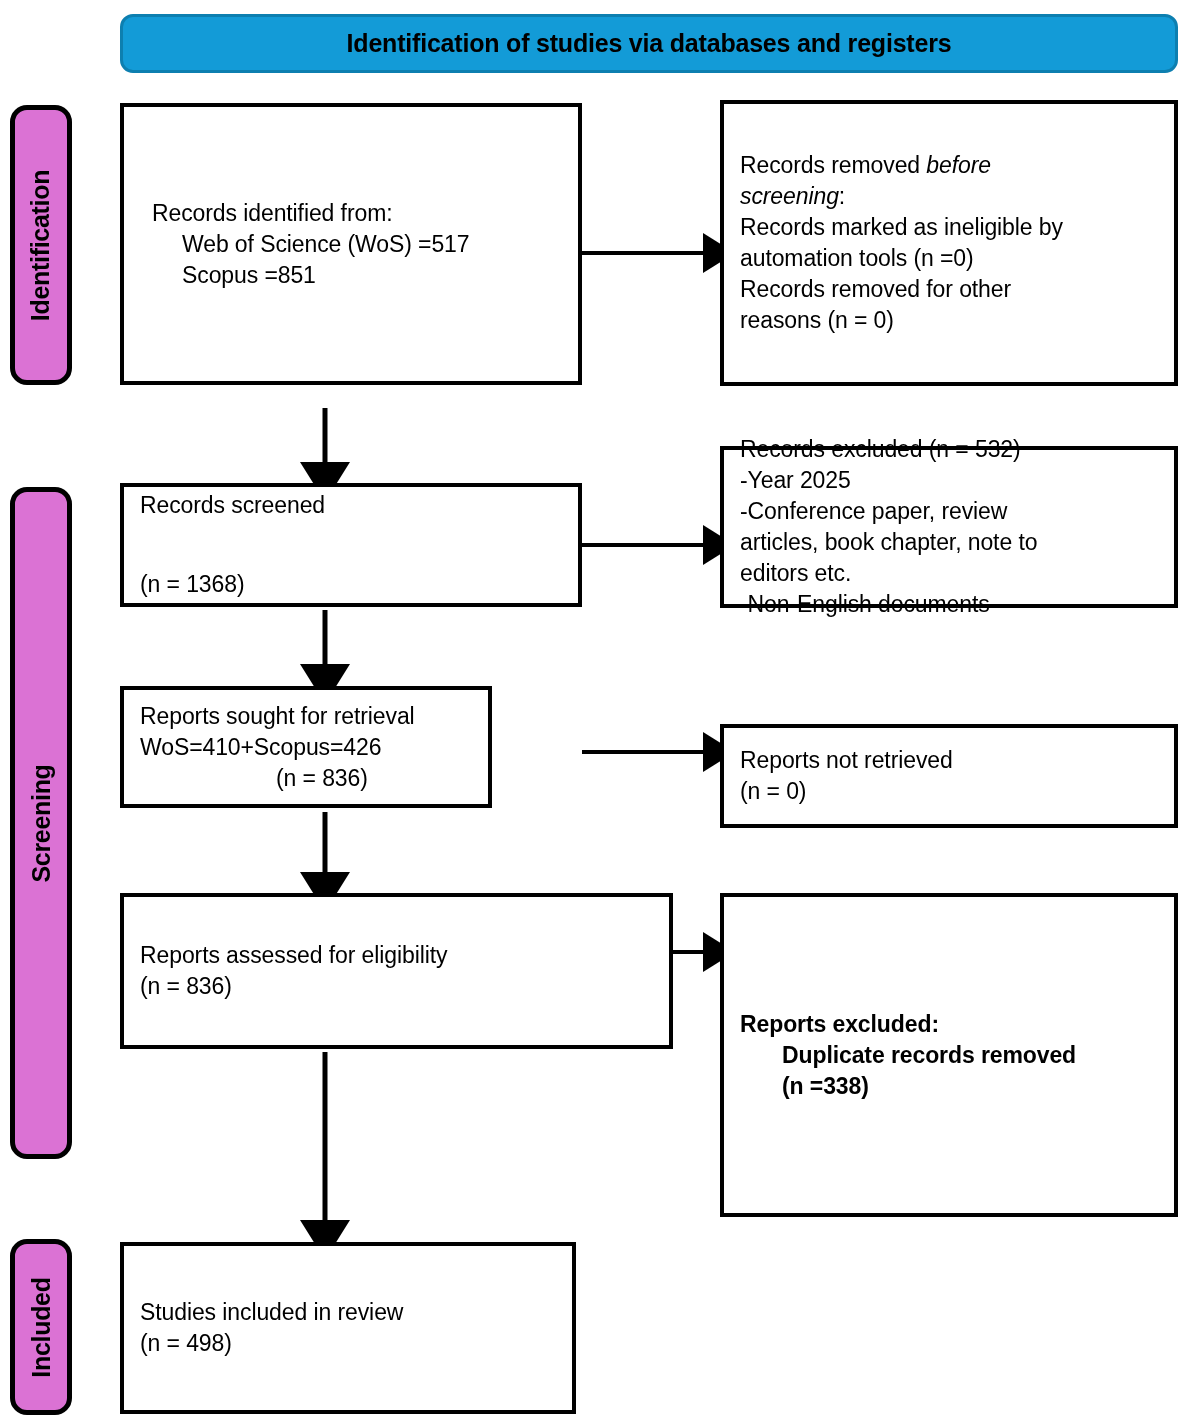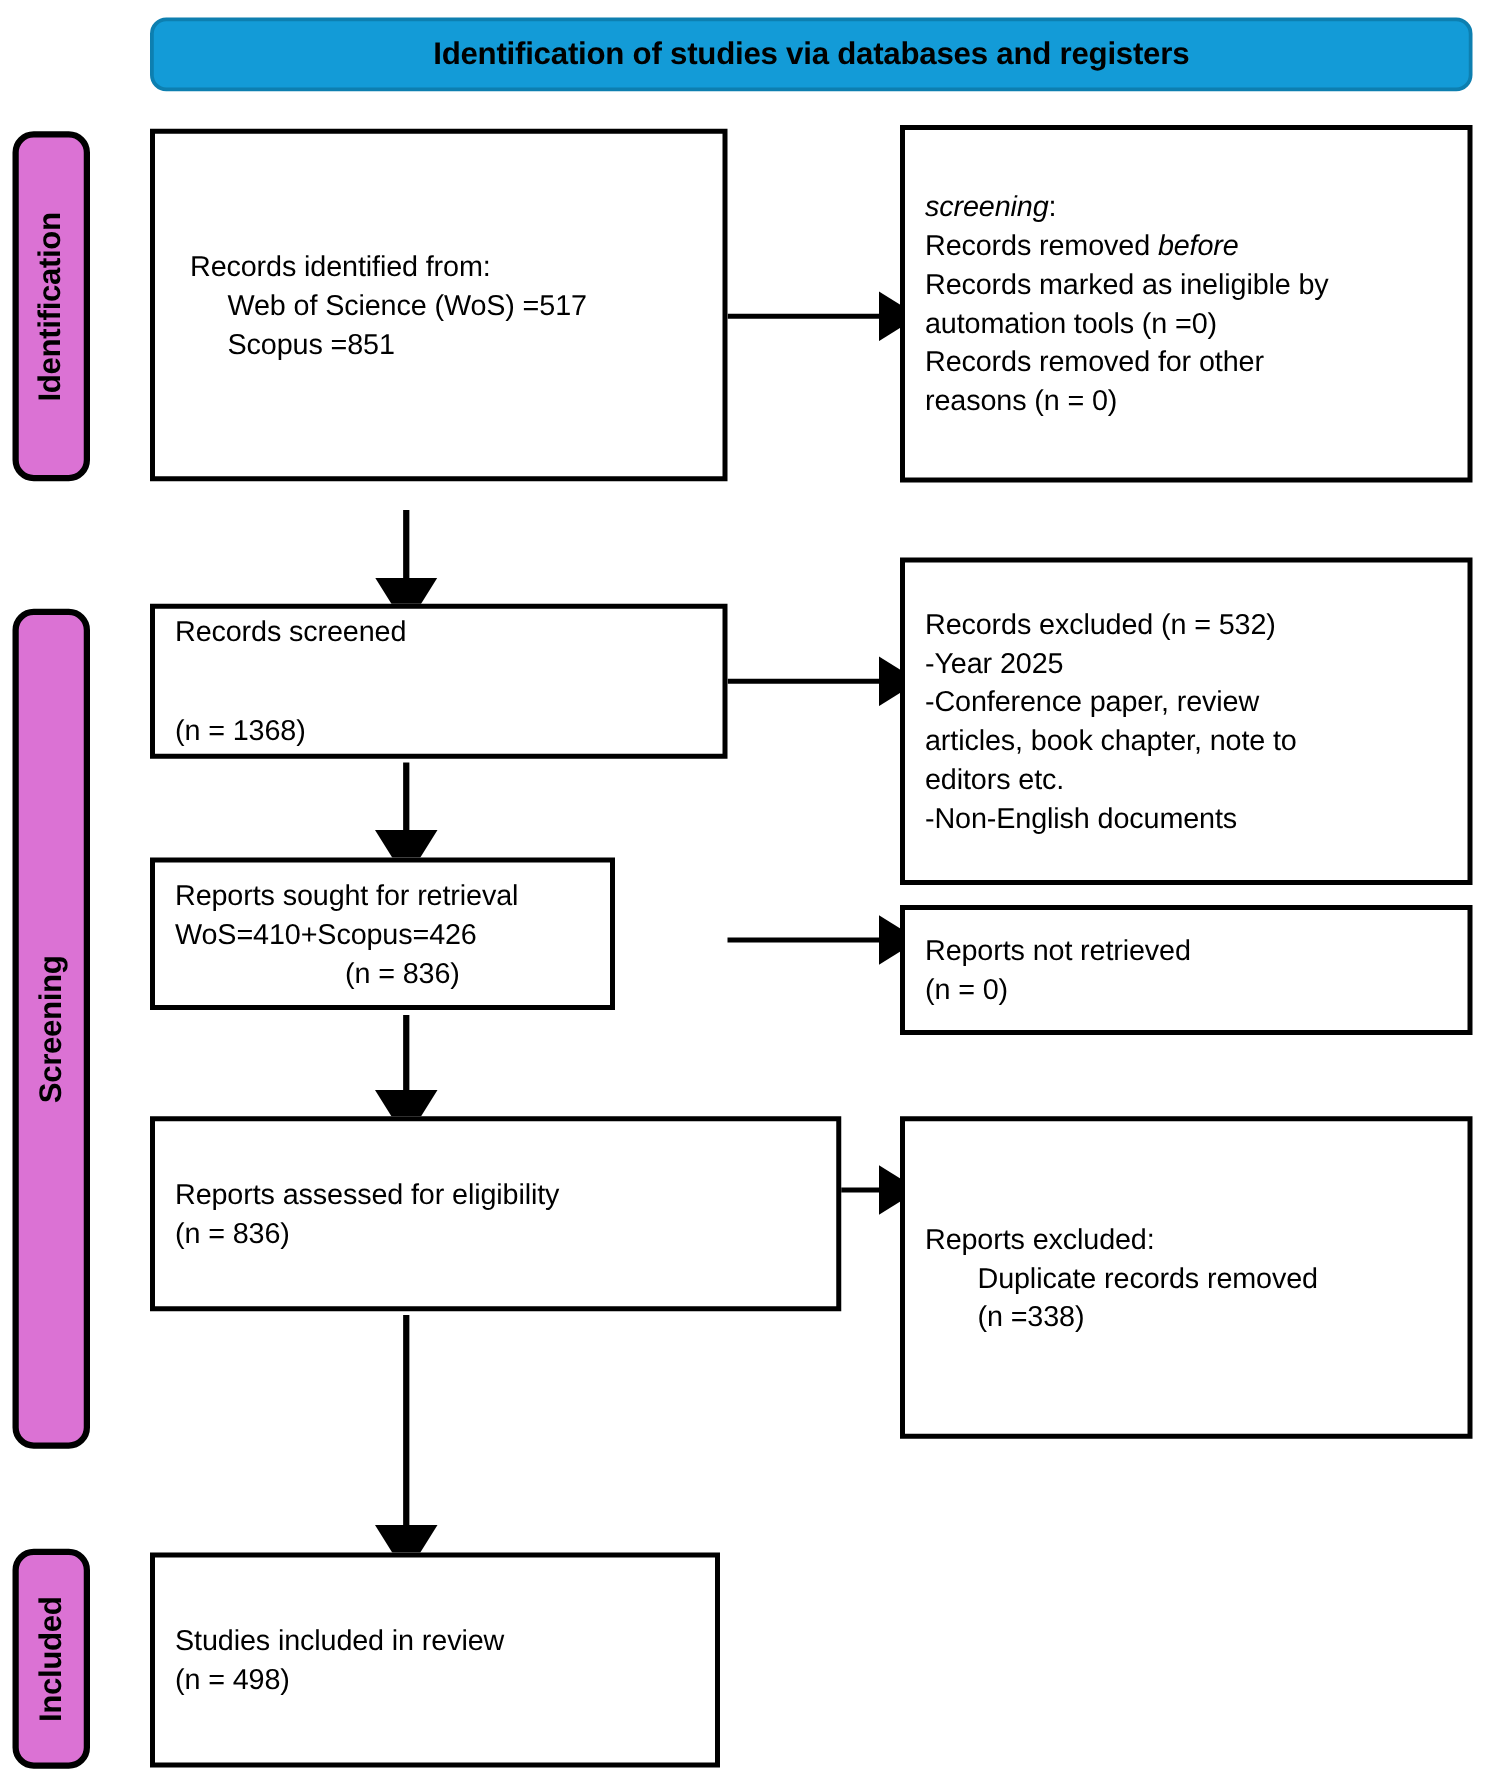--- a/index.html
+++ b/index.html
@@ -90,23 +90,23 @@
 
   
   #box-identified    { left: 120px; top: 103px;  width: 462px; height: 282px; padding-left: 28px; }
   #box-screened      { left: 120px; top: 483px;  width: 462px; height: 124px; gap: 48px; }
   #box-sought        { left: 120px; top: 686px;  width: 372px; height: 122px; }
   #box-assessed      { left: 120px; top: 893px;  width: 553px; height: 156px; }
   #box-included      { left: 120px; top: 1242px; width: 456px; height: 172px; }
 
   
   #box-removed-before { left: 720px; top: 100px;  width: 458px; height: 286px; }
-  #box-excluded       { left: 720px; top: 446px;  width: 458px; height: 262px; }
+  #box-excluded       { left: 720px; top: 446px;  width: 458px; height: 162px; }
   #box-not-retrieved  { left: 720px; top: 724px;  width: 458px; height: 104px; }
-  #box-reports-excl   { left: 720px; top: 893px;  width: 458px; height: 258px; }
+  #box-reports-excl   { left: 720px; top: 893px;  width: 458px; height: 324px; font-weight: bold; }
 
   
   #connectors {
     position: absolute;
     left: 0; top: 0;
     width: 1200px;
     height: 1423px;
     pointer-events: none;
   }
 </style>
@@ -174,22 +174,22 @@
     <div class="line">Reports assessed for eligibility</div>
     <div class="line">(n = 836)</div>
   </div>
 
   <div class="flow-box" id="box-included">
     <div class="line">Studies included in review</div>
     <div class="line">(n = 498)</div>
   </div>
 
   <div class="flow-box" id="box-removed-before">
+    <div class="line"><span>Records removed </span><span class="italic" style="font-style:italic">before</span></div>
     <div class="line"><span style="font-style:italic">screening</span><span>:</span></div>
-    <div class="line"><span>Records removed </span><span class="italic" style="font-style:italic">before</span></div>
     <div class="line">Records marked as ineligible by</div>
     <div class="line">automation tools (n =0)</div>
     <div class="line">Records removed for other</div>
     <div class="line">reasons (n = 0)</div>
   </div>
 
   <div class="flow-box" id="box-excluded">
     <div class="line">Records excluded (n = 532)</div>
     <div class="line">-Year 2025</div>
     <div class="line">-Conference paper, review</div>

